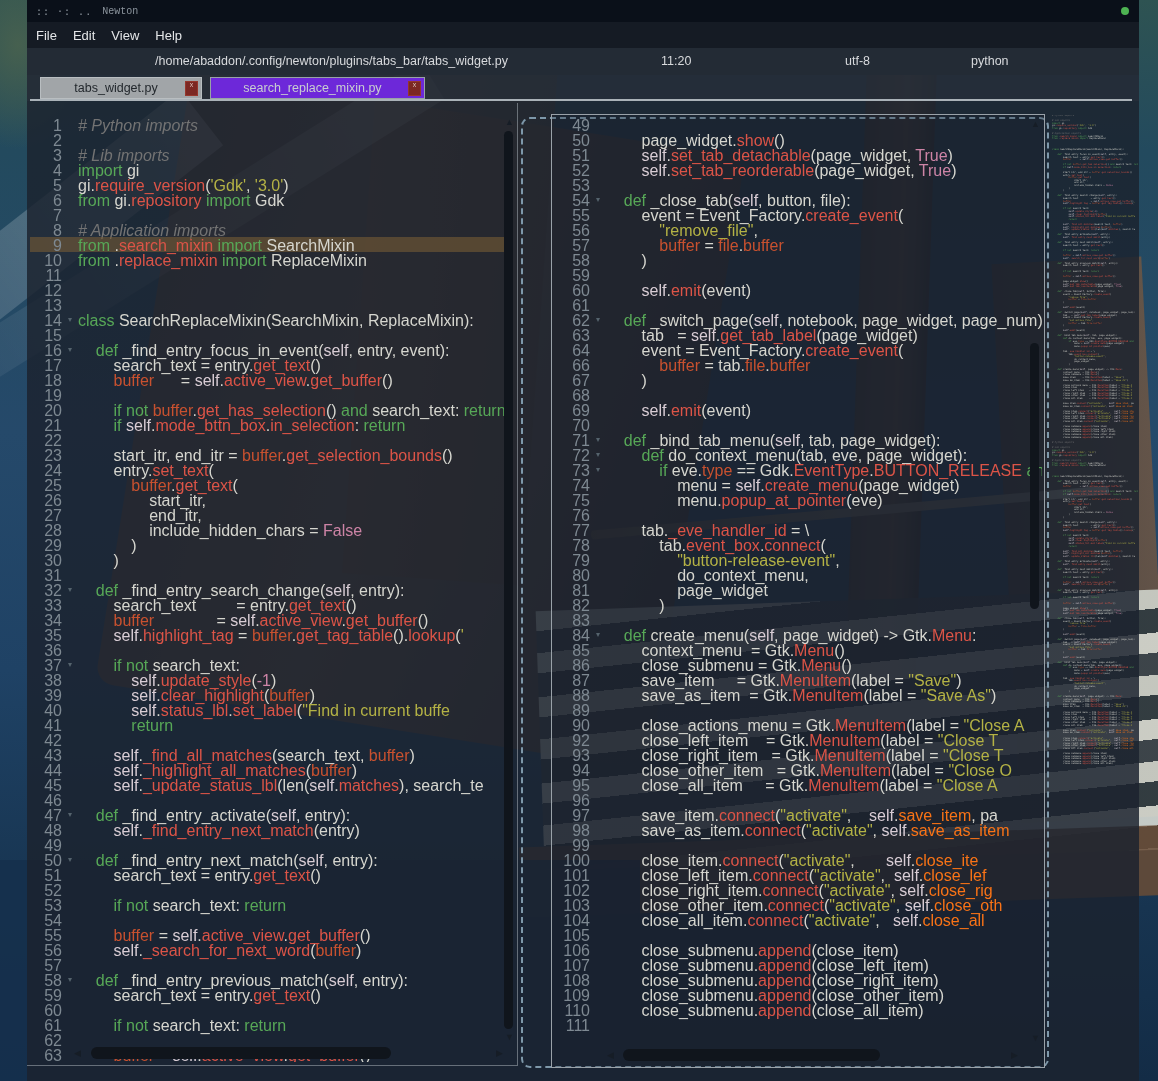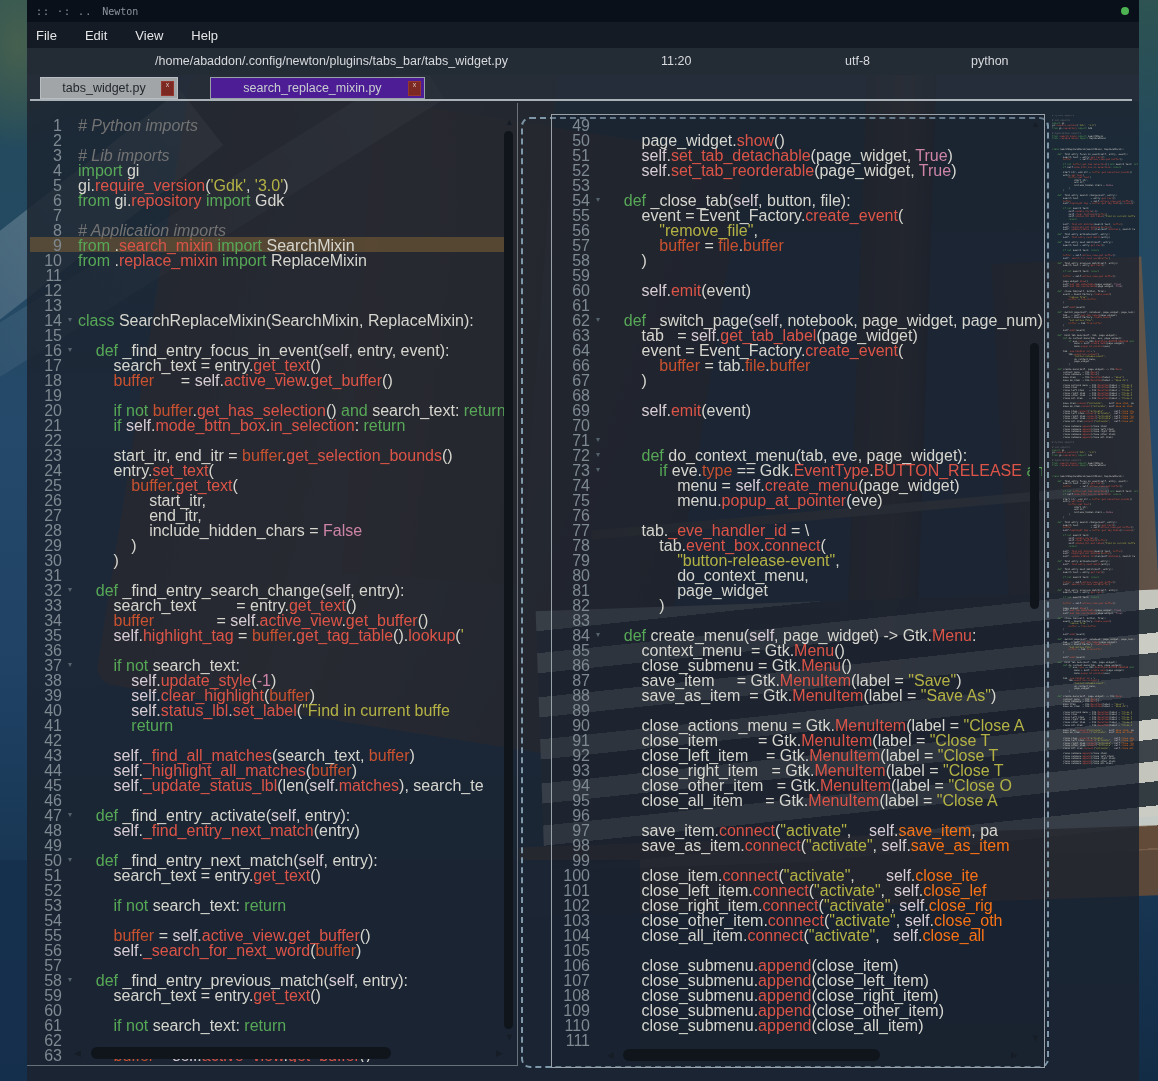--- a/index.html
+++ b/index.html
@@ -15,35 +15,35 @@
   .bg-pole{left:590px;top:508px;width:520px;height:9px;background:linear-gradient(90deg,#6a5a44,#9a9484 85%,#cfd2c8);transform:rotate(-5deg);border-radius:4px;opacity:.9;}
   .bg-beam1{left:180px;top:90px;width:70px;height:620px;background:linear-gradient(180deg,rgba(255,255,255,.28),rgba(255,255,255,0));transform:rotate(52deg);transform-origin:top left;}
   .bg-beam2{left:420px;top:60px;width:46px;height:700px;background:linear-gradient(180deg,rgba(255,255,255,.22),rgba(255,255,255,0));transform:rotate(58deg);transform-origin:top left;}
   .bg-sail{left:540px;top:600px;width:640px;height:260px;background:repeating-linear-gradient(176deg,#d7dad2 0 20px,#39434a 20px 42px,#cfd3cb 42px 62px,#2e3a40 62px 86px);transform:rotate(-2deg);opacity:.9;}
   .bg-deck{left:520px;top:836px;width:660px;height:70px;background:#6a4c36;transform:rotate(-2deg);opacity:.85;}
   .bg-sea{left:0;top:860px;width:640px;height:230px;background:#15304c;opacity:.9;}
   
   .window{position:absolute;left:27px;top:0;width:1112px;height:1081px;background:rgba(28,35,46,.84);}
   .titlebar{position:absolute;left:0;top:0;right:0;height:22px;background:#0a1019;display:flex;align-items:center;font-family:"DejaVu Sans Mono",monospace;font-size:10px;color:#8b949c;}
   .title-glyphs{margin-left:9px;letter-spacing:1px;}
-  .title-text{margin-left:10px;}
+  .title-text{margin-left:10px;font-family:Liberation Mono, monospace;}
   .win-dot{position:absolute;right:10px;top:7px;width:8px;height:8px;border-radius:50%;}
   .menubar{position:absolute;left:0;top:22px;right:0;height:26px;background:#151b24;display:flex;align-items:center;color:#e4e6e8;font-size:13px;}
-  .menu-item{padding:3px 8px;margin-left:12px;cursor:default;}
+  .menu-item{padding:3px 8px;margin-left:0;cursor:default;}
   .menu-item:first-child{margin-left:1px;}
   .pathbar{position:absolute;left:0;top:48px;right:0;height:27px;background:#232b35;color:#d8dadd;font-size:12.5px;}
   .pathbar span{position:absolute;top:6px;white-space:nowrap;}
   .pb-path{left:85px;margin-left:43px;}
   .pb-time{left:634px;}
   .pb-enc{left:818px;}
   .pb-lang{left:944px;}
   .tabbar{position:absolute;left:0;top:75px;right:0;height:26px;background:rgba(42,50,60,.55);}
   .tab{position:absolute;top:2px;height:22px;display:flex;align-items:center;justify-content:center;border:1px solid #b9bec1;box-sizing:border-box;font-size:12.5px;}
   .tab.active{background:#a1a5a8;color:#23282d;}
-  .tab.inactive{background:#4c1d95;color:#c9ced1;border-color:#98a2a6;}
+  .tab.inactive{background:#6d28d9;color:#c9ced1;border-color:#98a2a6;}
   .tab-close{position:absolute;right:3px;top:3px;width:13px;height:15px;background:#7c2823;border:1px solid #96362c;box-sizing:border-box;color:#dcc3ba;font-size:7px;line-height:6px;text-align:center;cursor:pointer;}
   .tab-sep{position:absolute;left:3px;top:99px;width:1102px;height:2px;background:#aab2b8;}
   
   .editor{position:absolute;left:0;top:101px;right:0;bottom:0;}
   .row{height:15px;white-space:nowrap;display:flex;position:relative;}
   .row .ln{display:inline-block;text-align:right;color:#7e8992;flex:none;}
   .row .fold{display:inline-block;width:16px;flex:none;color:#55636d;font-size:8px;line-height:15px;text-align:center;}
   .row pre{margin:0;font:inherit;white-space:pre;}
   .row.hl::before{content:"";position:absolute;left:-3px;right:0;top:0;bottom:0;background:rgba(118,92,54,.6);}
   .row>*{position:relative;}
@@ -99,21 +99,21 @@
       </div>
 
     <div class="pathbar">
       <span class="pb-path">/home/abaddon/.config/newton/plugins/tabs_bar/tabs_widget.py</span>
       <span class="pb-time">11:20</span>
       <span class="pb-enc">utf-8</span>
       <span class="pb-lang">python</span>
     </div>
 
     <div class="tabbar" id="tabbar">
-        <div class="tab active" style="left: 13px; width: 138px; align-items: center;">
+        <div class="tab active" style="left: 13px; width: 162px; align-items: center;">
           <span style="margin-right: 10px;">tabs_widget.py</span>
           <span class="tab-close">x</span>
         </div>
         <div class="tab inactive" style="left: 183px; width: 215px;">
           <span style="margin-right: 10px;">search_replace_mixin.py</span>
           <span class="tab-close">x</span>
         </div>
       </div>
     <div class="tab-sep"></div>
 
@@ -549,20 +549,21 @@
             <pre><span class="t">        </span><span class="e">self</span><span class="t">.</span><span class="f">emit</span><span class="t">(event)</span></pre>
           </div>
           <div class="row">
             <span class="ln">70</span>
             <span class="fold"></span>
             <pre></pre>
           </div>
           <div class="row">
             <span class="ln">71</span>
             <span class="fold">▾</span>
+            <pre><span class="t">    </span><span class="k">def</span><span class="t"> _bind_tab_menu(</span><span class="e">self</span><span class="t">, tab, page_widget):</span></pre>
           </div>
           <div class="row">
             <span class="ln">72</span>
             <span class="fold">▾</span>
             <pre><span class="t">        </span><span class="k">def</span><span class="t"> do_context_menu(tab, eve, page_widget):</span></pre>
           </div>
           <div class="row">
             <span class="ln">73</span>
             <span class="fold">▾</span>
             <pre><span class="t">            </span><span class="k">if</span><span class="t"> eve.</span><span class="b">type</span><span class="t"> == Gdk.</span><span class="f">EventType</span><span class="t">.</span><span class="f">BUTTON_RELEASE</span><span class="t"> </span><span class="k">and</span></pre>
@@ -644,25 +645,20 @@
           </div>
           <div class="row">
             <span class="ln">89</span>
             <span class="fold"></span>
             <pre></pre>
           </div>
           <div class="row">
             <span class="ln">90</span>
             <span class="fold"></span>
             <pre><span class="t">        close_actions_menu = Gtk.</span><span class="f">MenuItem</span><span class="t">(label = </span><span class="s">"Close A</span></pre>
-          </div>
-          <div class="row">
-            <span class="ln">91</span>
-            <span class="fold"></span>
-            <pre><span class="t">        close_item         = Gtk.</span><span class="f">MenuItem</span><span class="t">(label = </span><span class="s">"Close T</span></pre>
           </div>
           <div class="row">
             <span class="ln">92</span>
             <span class="fold"></span>
             <pre><span class="t">        close_left_item    = Gtk.</span><span class="f">MenuItem</span><span class="t">(label = </span><span class="s">"Close T</span></pre>
           </div>
           <div class="row">
             <span class="ln">93</span>
             <span class="fold"></span>
             <pre><span class="t">        close_right_item   = Gtk.</span><span class="f">MenuItem</span><span class="t">(label = </span><span class="s">"Close T</span></pre>

